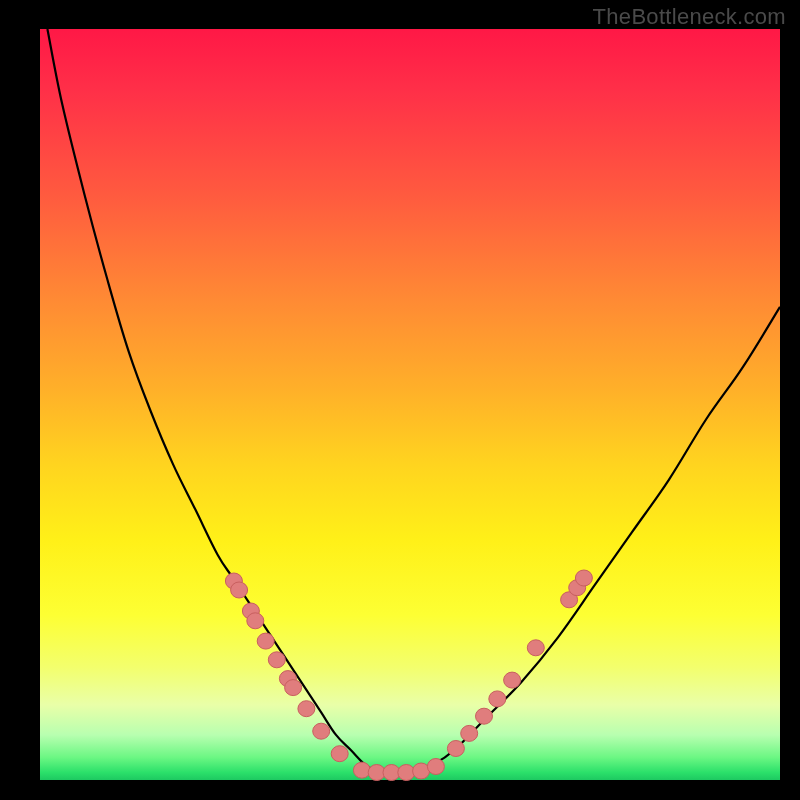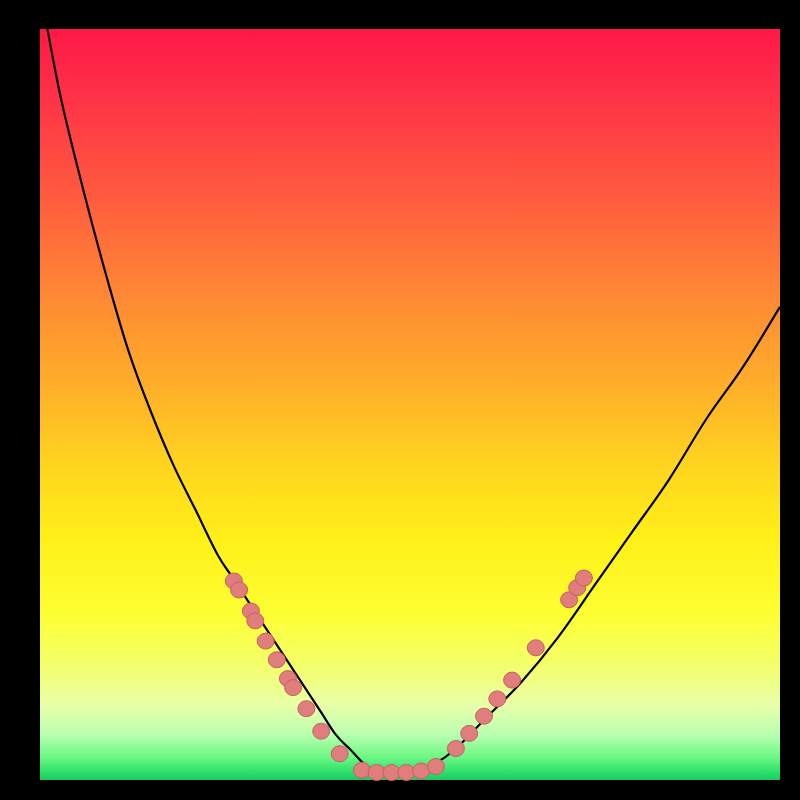--- a/index.html
+++ b/index.html
@@ -90,13 +90,14 @@
           <ellipse cx="444.0" cy="687.2" rx="8.5" ry="8" fill="#e07d7d" stroke="#c85f5f" stroke-width="1"></ellipse>
           <ellipse cx="457.3" cy="669.9" rx="8.5" ry="8" fill="#e07d7d" stroke="#c85f5f" stroke-width="1"></ellipse>
           <ellipse cx="472.1" cy="651.1" rx="8.5" ry="8" fill="#e07d7d" stroke="#c85f5f" stroke-width="1"></ellipse>
           <ellipse cx="495.8" cy="618.8" rx="8.5" ry="8" fill="#e07d7d" stroke="#c85f5f" stroke-width="1"></ellipse>
           <ellipse cx="529.1" cy="570.8" rx="8.5" ry="8" fill="#e07d7d" stroke="#c85f5f" stroke-width="1"></ellipse>
           <ellipse cx="537.2" cy="558.7" rx="8.5" ry="8" fill="#e07d7d" stroke="#c85f5f" stroke-width="1"></ellipse>
           <ellipse cx="543.9" cy="549.0" rx="8.5" ry="8" fill="#e07d7d" stroke="#c85f5f" stroke-width="1"></ellipse>
         </g>
     </svg>
   </div>
+  <div class="watermark">TheBottleneck.com</div>
 </div>
 
 </body></html>

